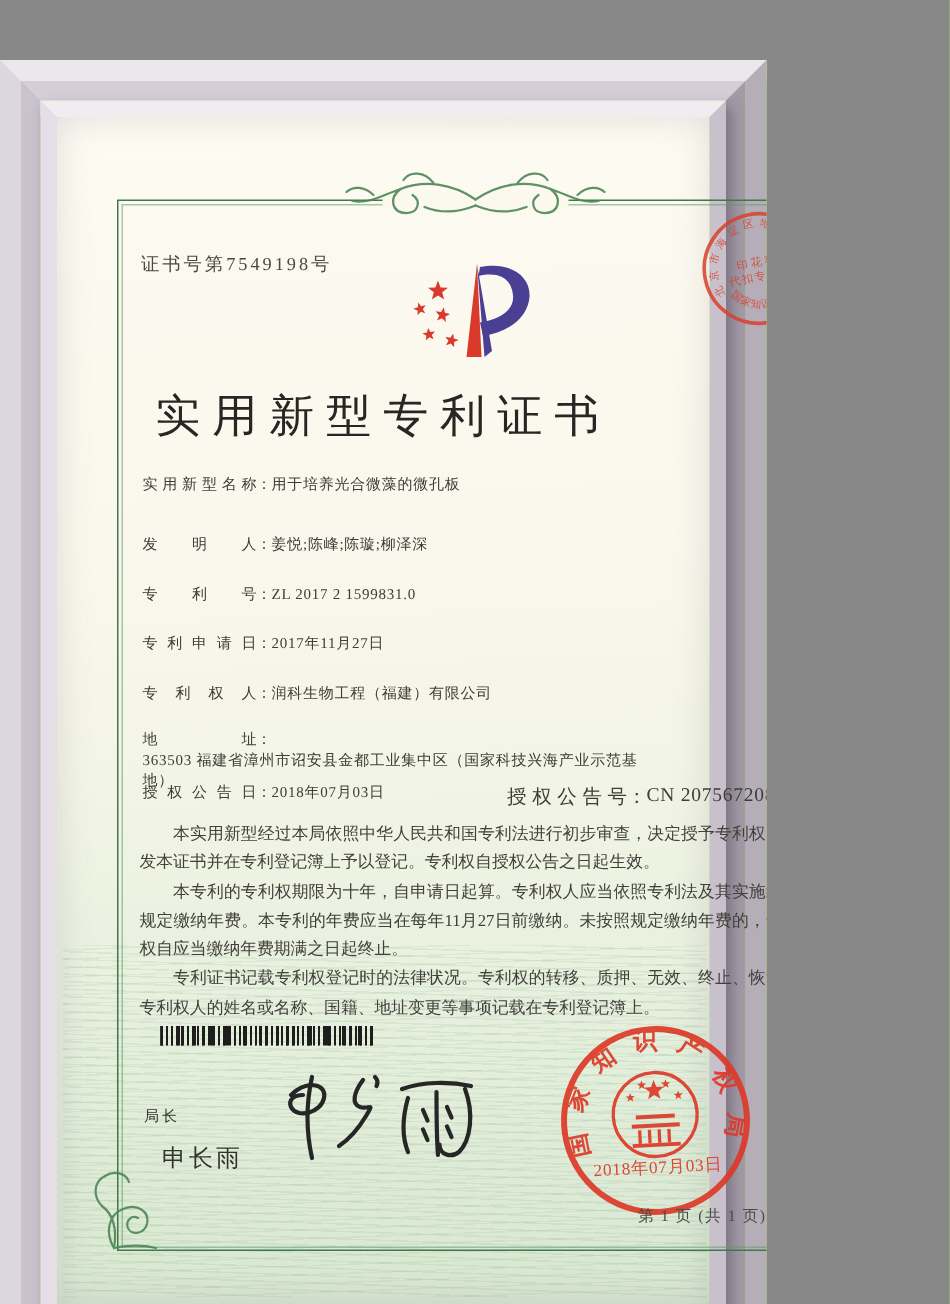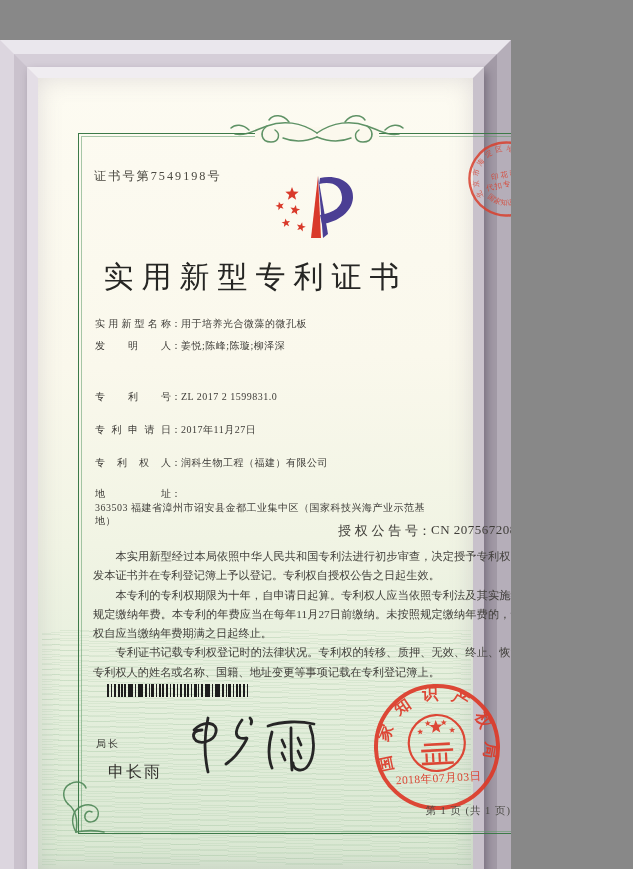--- a/index.html
+++ b/index.html
@@ -132,34 +132,37 @@
       <path d="M0,-1 L0.247,-0.34 L0.951,-0.309 L0.399,0.13 L0.588,0.809 L0,0.42 L-0.588,0.809 L-0.399,0.13 L-0.951,-0.309 L-0.247,-0.34 Z" transform="translate(16,51) scale(4.5) rotate(-8)"></path>
       <path d="M0,-1 L0.247,-0.34 L0.951,-0.309 L0.399,0.13 L0.588,0.809 L0,0.42 L-0.588,0.809 L-0.399,0.13 L-0.951,-0.309 L-0.247,-0.34 Z" transform="translate(31,55) scale(4.8) rotate(14)"></path>
     </g>
   </svg>
 
   <div class="title">实用新型专利证书</div>
 
   <div class="row" style="top:277px">
     <span class="flabel">实用新型名称</span><span class="colon">：</span><span class="fvalue">用于培养光合微藻的微孔板</span>
   </div>
-  <div class="row" style="top:299px">
+  <div class="row" style="top:317px">
     <span class="flabel">发明人</span><span class="colon">：</span><span class="fvalue">姜悦;陈峰;陈璇;柳泽深</span>
   </div>
   <div class="row" style="top:350px">
     <span class="flabel">专利号</span><span class="colon">：</span><span class="fvalue">ZL 2017 2 1599831.0</span>
   </div>
   <div class="row" style="top:383px">
     <span class="flabel">专利申请日</span><span class="colon">：</span><span class="fvalue">2017年11月27日</span>
   </div>
   <div class="row" style="top:416px">
     <span class="flabel">专利权人</span><span class="colon">：</span><span class="fvalue">润科生物工程（福建）有限公司</span>
   </div>
   <div class="row row-wrap" style="top:447px">
     <span class="flabel">地址</span><span class="colon">：</span><span class="fvalue addr-val">363503 福建省漳州市诏安县金都工业集中区（国家科技兴海产业示范基地）</span>
+  </div>
+  <div class="row" style="top:482px">
+    <span class="flabel">授权公告日</span><span class="colon">：</span><span class="fvalue">2018年07月03日</span>
   </div>
   <div class="grant-no">
     <span class="flabel2">授权公告号</span><span class="colon">：</span><span class="fvalue">CN 207567208 U</span>
   </div>
 
   <div class="paras">
     <p>本实用新型经过本局依照中华人民共和国专利法进行初步审查，决定授予专利权，颁发本证书并在专利登记簿上予以登记。专利权自授权公告之日起生效。</p>
     <p>本专利的专利权期限为十年，自申请日起算。专利权人应当依照专利法及其实施细则规定缴纳年费。本专利的年费应当在每年11月27日前缴纳。未按照规定缴纳年费的，专利权自应当缴纳年费期满之日起终止。</p>
     <p>专利证书记载专利权登记时的法律状况。专利权的转移、质押、无效、终止、恢复和专利权人的姓名或名称、国籍、地址变更等事项记载在专利登记簿上。</p>
   </div>

